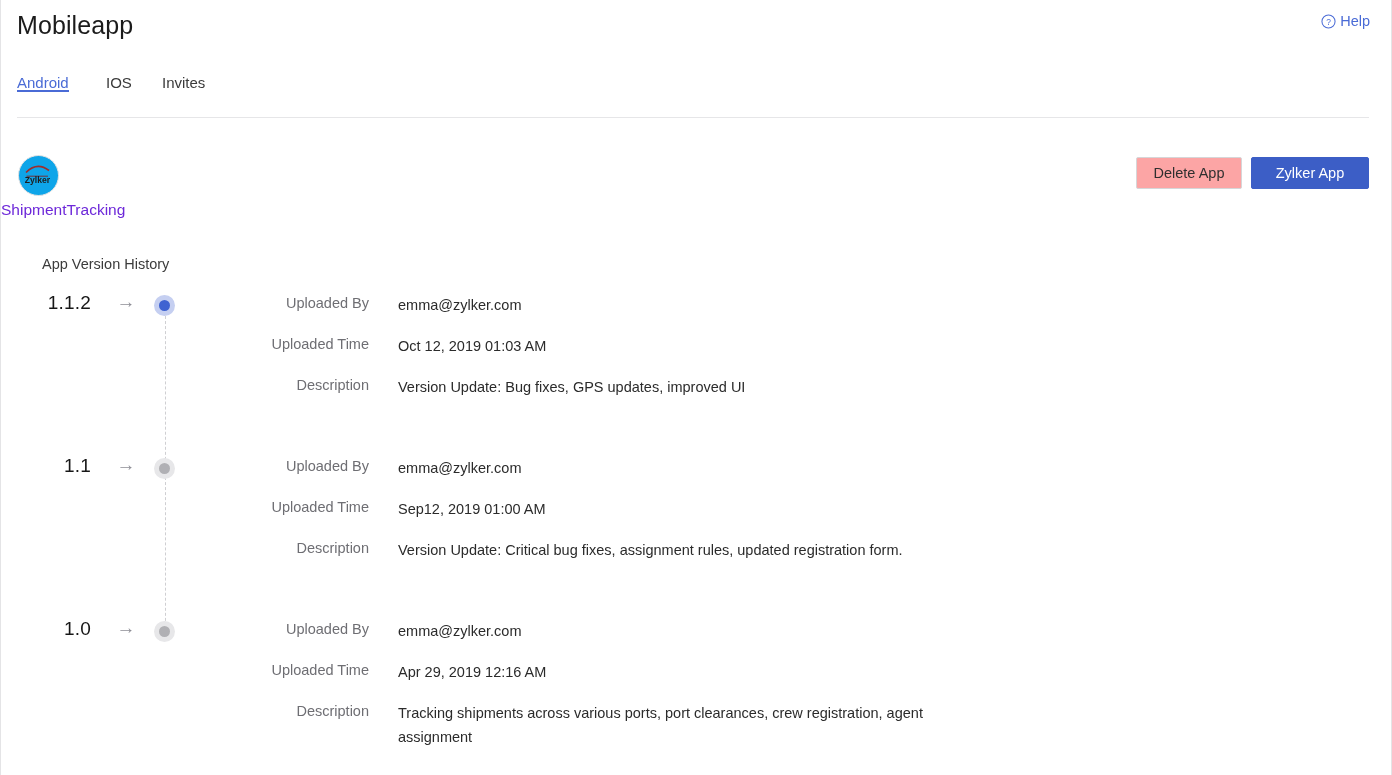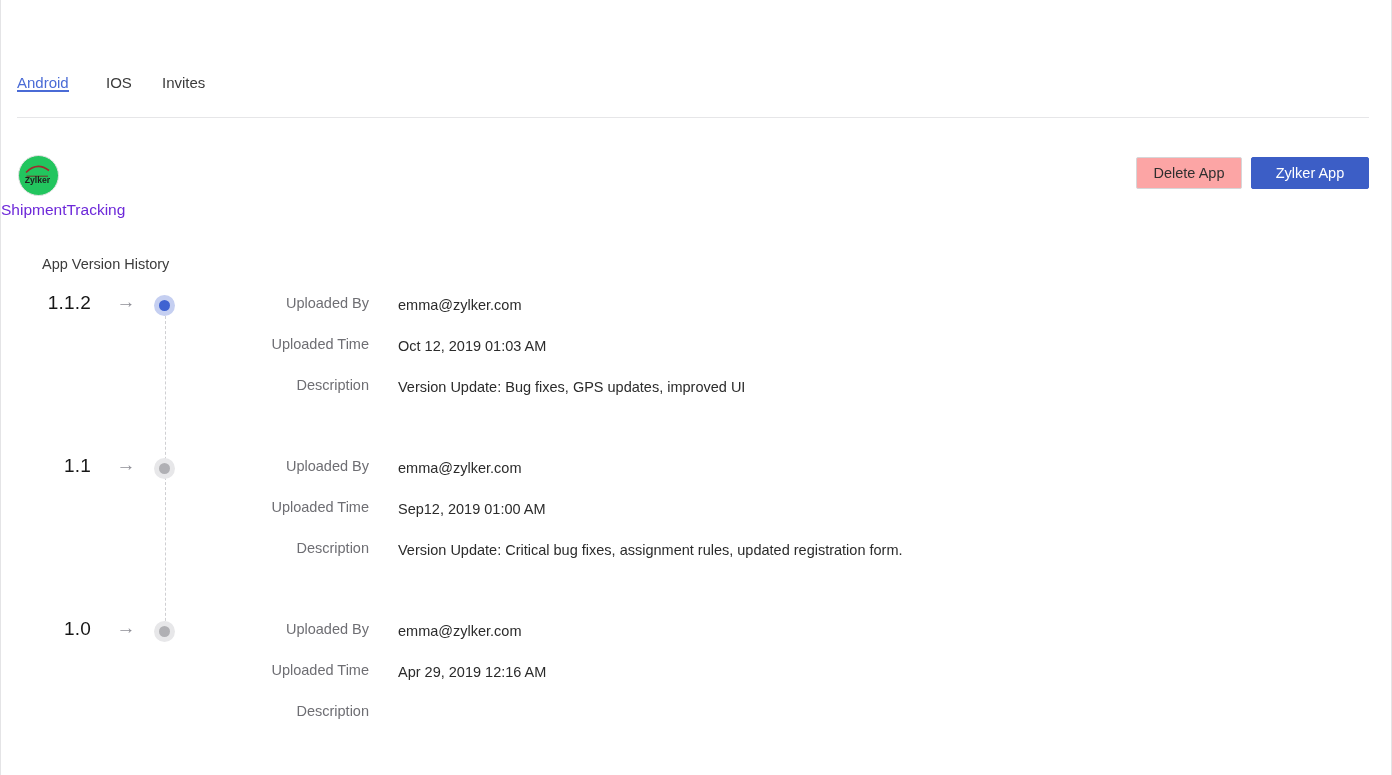--- a/index.html
+++ b/index.html
@@ -101,21 +101,21 @@
 
   
   .app-logo {
     position: absolute;
     left: 17px;
     top: 155px;
     width: 39px;
     height: 39px;
     border-radius: 50%;
     border: 1px solid #e3e3e3;
-    background: #22c55e;
+    background: #0ea5e9;
     overflow: hidden;
   }
   .app-name {
     position: absolute;
     left: 0;
     top: 201px;
     font-size: 15.5px;
     color: #6d28d9;
   }
 
@@ -240,20 +240,32 @@
     font-size: 14.5px;
     color: #2b2b2b;
     line-height: 24px;
   }
 </style>
 </head>
 <body>
 
 <div class="page">
 
+  <div class="header">
+    <div class="page-title">Mobileapp</div>
+    <div class="help-link">
+      <span class="help-icon">
+        <svg width="15" height="15" viewBox="0 0 16 16">
+          <circle cx="8" cy="8" r="7" fill="none" stroke="#4a6bd6" stroke-width="1.1"></circle>
+          <text x="8" y="11.4" text-anchor="middle" font-family="Liberation Sans, sans-serif" font-size="9" fill="#4a6bd6">?</text>
+        </svg>
+      </span>
+      <span>Help</span>
+    </div>
+  </div>
 
   <div class="tabs">
     <div class="tabs-underline"></div>
     <div class="tab tab-android active">Android</div>
     <div class="tab tab-ios">IOS</div>
     <div class="tab tab-invites">Invites</div>
   </div>
 
   <div class="app-logo">
     <svg width="37" height="37" viewBox="0 0 37 37">
@@ -326,18 +338,19 @@
         <div class="tl-row">
           <div class="tl-label" style="top:11px;">Uploaded By</div>
           <div class="tl-value" style="top:9px;">emma@zylker.com</div>
         </div>
         <div class="tl-row">
           <div class="tl-label" style="top:11px;">Uploaded Time</div>
           <div class="tl-value" style="top:9px;">Apr 29, 2019 12:16 AM</div>
         </div>
         <div class="tl-row">
           <div class="tl-label" style="top:11px;">Description</div>
+          <div class="tl-value" style="top:9px;width:545px;">Tracking shipments across various ports, port clearances, crew registration, agent assignment</div>
         </div>
       </div>
     </div>
 
   </div>
 </div>
 
 </body></html>

